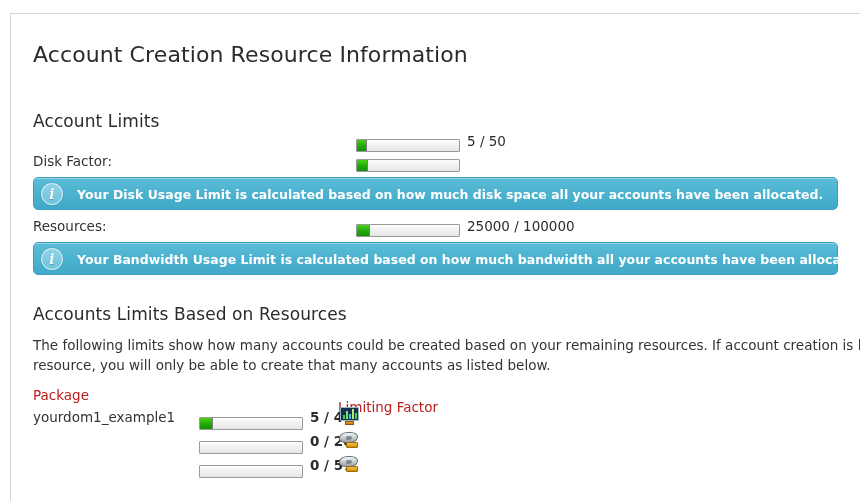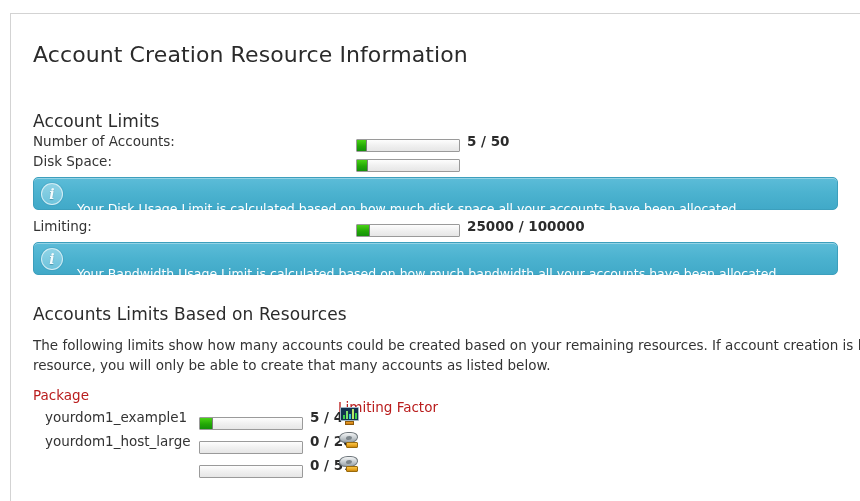--- a/index.html
+++ b/index.html
@@ -64,21 +64,21 @@
   }
   .limit-row .bar-wrap {
     position: absolute;
     left: 323px;
     top: 3px;
   }
   .limit-row .limit-value {
     position: absolute;
     left: 434px;
     top: 0;
-    font-weight: bold;
+    font-weight: normal;
     font-size: 13.5px;
     color: #2b2b2b;
   }
 
   
   .pbar {
     display: inline-block;
     position: relative;
     width: 104px;
     height: 13px;
@@ -123,25 +123,25 @@
     font-family: "DejaVu Serif", "Liberation Serif", serif;
     font-style: italic;
     font-weight: bold;
     font-size: 14px;
     line-height: 21px;
     color: #f3fbfd;
     text-shadow: 0 1px 1px rgba(0,60,80,0.35);
   }
   .info-banner .msg {
     position: absolute;
-    left: 43px; top: 14px;
+    left: 43px; top: 0;
     height: 33px;
     line-height: 33px;
     font-size: 12.5px;
-    font-weight: normal;
+    font-weight: bold;
     color: #ffffff;
     white-space: nowrap;
   }
 
   
   .desc {
     font-size: 13.5px;
     color: #333;
     line-height: 20px;
     margin: 0;
@@ -169,21 +169,21 @@
   .pkg-row {
     position: relative;
     height: 24px;
     line-height: 24px;
     font-size: 13.5px;
     color: #333;
     white-space: nowrap;
   }
   .pkg-row .pkg-name {
     position: absolute;
-    left: 12px; top: 0;
+    left: 0; top: 0;
   }
   .pkg-row .bar-wrap {
     position: absolute;
     left: 166px; top: 5px;
   }
   .pkg-row .pkg-value {
     position: absolute;
     left: 277px; top: 0;
     font-weight: bold;
     color: #2b2b2b;
@@ -245,47 +245,46 @@
 
 <div id="page">
   <div class="panel">
     <div class="inner">
 
       <h1 class="page-title">Account Creation Resource Information</h1>
 
       <h2 class="section-title">Account Limits</h2>
 
       <div class="limit-row">
-        <span class="limit-label">Number of Accounts:</span>
         <span class="bar-wrap">
           <span class="pbar">
             <span class="fill" style="width:10%"></span>
           </span>
         </span>
         <span class="limit-value">5 / 50</span>
       </div>
 
       <div class="limit-row">
-        <span class="limit-label">Disk Space:</span>
+        <span class="limit-label">Disk Factor:</span>
         <span class="bar-wrap">
           <span class="pbar">
             <span class="fill" style="width:11.1%"></span>
           </span>
         </span>
       </div>
 
       <div class="info-banner">
         <span class="ico">
             <span>i</span>
           </span>
         <span class="msg">Your Disk Usage Limit is calculated based on how much disk space all your accounts have been allocated.</span>
       </div>
 
       <div class="limit-row" style="margin-top:6px">
-        <span class="limit-label">Limiting:</span>
+        <span class="limit-label">Resources:</span>
         <span class="bar-wrap">
           <span class="pbar">
             <span class="fill" style="width:12.5%"></span>
           </span>
         </span>
         <span class="limit-value">25000 / 100000</span>
       </div>
 
       <div class="info-banner">
         <span class="ico">
@@ -318,21 +317,20 @@
               <i style="left:5px;height:8px;background:#7de06a"></i>
               <i style="left:8px;height:5px;background:#35c0d8"></i>
               <i style="left:11px;height:10px;background:#b8e86a"></i>
               <i style="left:14px;height:6px;background:#3bd24a"></i>
             </span>
             <span class="stand"></span>
           </span>
         </div>
 
         <div class="pkg-row">
-          <span class="pkg-name">yourdom1_host_large</span>
           <span class="bar-wrap">
             <span class="pbar zero">
               <span class="fill" style="width:0%"></span>
             </span>
           </span>
           <span class="pkg-value">0 / 20</span>
           <span class="factor-icon icon-disk">
             <span class="platter"></span>
             <span class="base"></span>
           </span>

